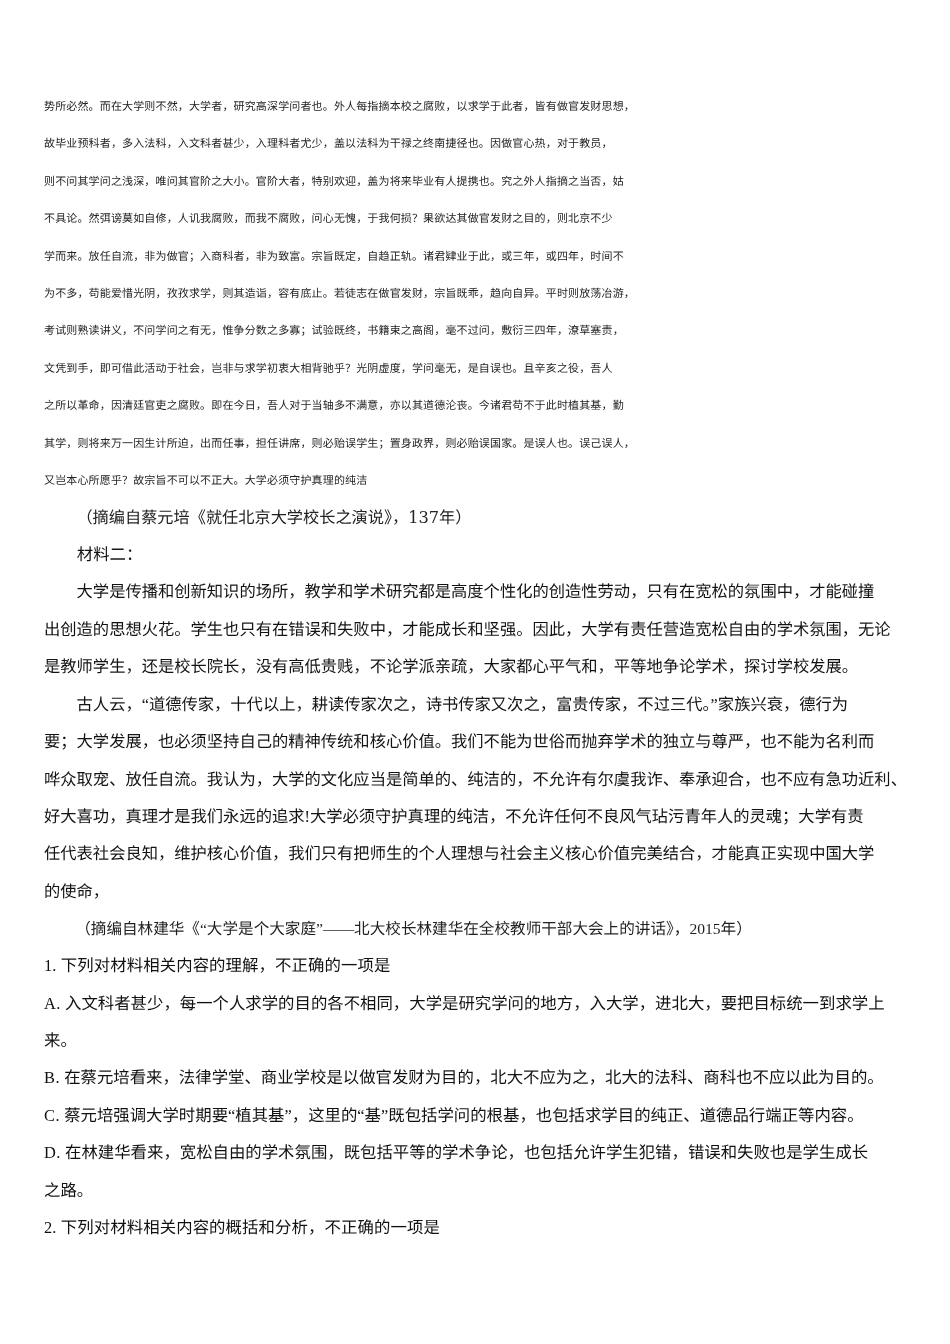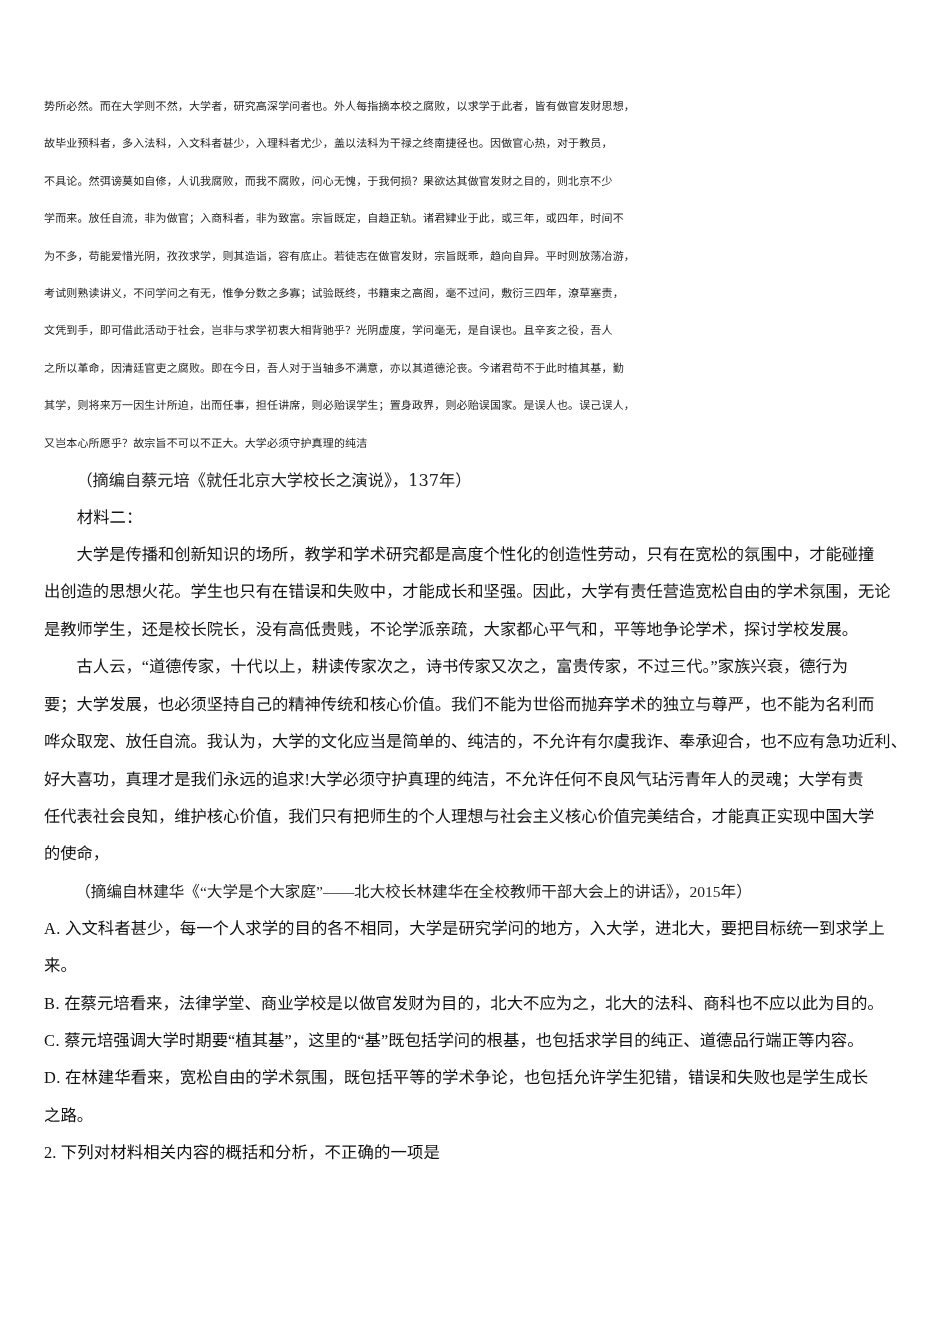--- a/index.html
+++ b/index.html
@@ -93,20 +93,21 @@
   .opt-mark { letter-spacing: 0.5px; }
 </style>
 </head>
 <body>
 
 <div class="page">
 
   <div class="mat-one">
     <span class="ln">势所必然。而在大学则不然，大学者，研究高深学问者也。外人每指摘本校之腐败，以求学于此者，皆有做官发财思想，</span>
     <span class="ln">故毕业预科者，多入法科，入文科者甚少，入理科者尤少，盖以法科为干禄之终南捷径也。因做官心热，对于教员，</span>
+    <span class="ln">则不问其学问之浅深，唯问其官阶之大小。官阶大者，特别欢迎，盖为将来毕业有人提携也。究之外人指摘之当否，姑</span>
     <span class="ln">不具论。然弭谤莫如自修，人讥我腐败，而我不腐败，问心无愧，于我何损？果欲达其做官发财之目的，则北京不少</span>
     <span class="ln">学而来。放任自流，非为做官；入商科者，非为致富。宗旨既定，自趋正轨。诸君肄业于此，或三年，或四年，时间不</span>
     <span class="ln">为不多，苟能爱惜光阴，孜孜求学，则其造诣，容有底止。若徒志在做官发财，宗旨既乖，趋向自异。平时则放荡冶游，</span>
     <span class="ln">考试则熟读讲义，不问学问之有无，惟争分数之多寡；试验既终，书籍束之高阁，毫不过问，敷衍三四年，潦草塞责，</span>
     <span class="ln">文凭到手，即可借此活动于社会，岂非与求学初衷大相背驰乎？光阴虚度，学问毫无，是自误也。且辛亥之役，吾人</span>
     <span class="ln">之所以革命，因清廷官吏之腐败。即在今日，吾人对于当轴多不满意，亦以其道德沦丧。今诸君苟不于此时植其基，勤</span>
     <span class="ln">其学，则将来万一因生计所迫，出而任事，担任讲席，则必贻误学生；置身政界，则必贻误国家。是误人也。误己误人，</span>
     <span class="ln">又岂本心所愿乎？故宗旨不可以不正大。大学必须守护真理的纯洁</span>
   </div>
 
@@ -125,20 +126,21 @@
     <span class="ln">要；大学发展，也必须坚持自己的精神传统和核心价值。我们不能为世俗而抛弃学术的独立与尊严，也不能为名利而</span>
     <span class="ln">哗众取宠、放任自流。我认为，大学的文化应当是简单的、纯洁的，不允许有尔虞我诈、奉承迎合，也不应有急功近利、</span>
     <span class="ln">好大喜功，真理才是我们永远的追求!大学必须守护真理的纯洁，不允许任何不良风气玷污青年人的灵魂；大学有责</span>
     <span class="ln">任代表社会良知，维护核心价值，我们只有把师生的个人理想与社会主义核心价值完美结合，才能真正实现中国大学</span>
     <span class="ln">的使命，</span>
   </div>
 
   <p class="cite-2">（摘编自林建华《“大学是个大家庭”——北大校长林建华在全校教师干部大会上的讲话》，2015年）</p>
 
   <div class="q">
+    <span class="ln lead"><span>1.</span>&nbsp;<span>下列对材料相关内容的理解，不正确的一项是</span></span>
 
     <span class="ln"><span class="opt-mark">A.</span>&nbsp;<span>入文科者甚少，每一个人求学的目的各不相同，大学是研究学问的地方，入大学，进北大，要把目标统一到求学上</span></span>
     <span class="ln"><span>来。</span></span>
 
     <span class="ln"><span class="opt-mark">B.</span>&nbsp;<span>在蔡元培看来，法律学堂、商业学校是以做官发财为目的，北大不应为之，北大的法科、商科也不应以此为目的。</span></span>
 
     <span class="ln"><span class="opt-mark">C.</span>&nbsp;<span>蔡元培强调大学时期要“植其基”，这里的“基”既包括学问的根基，也包括求学目的纯正、道德品行端正等内容。</span></span>
 
     <span class="ln"><span class="opt-mark">D.</span>&nbsp;<span>在林建华看来，宽松自由的学术氛围，既包括平等的学术争论，也包括允许学生犯错，错误和失败也是学生成长</span></span>
     <span class="ln"><span>之路。</span></span>

